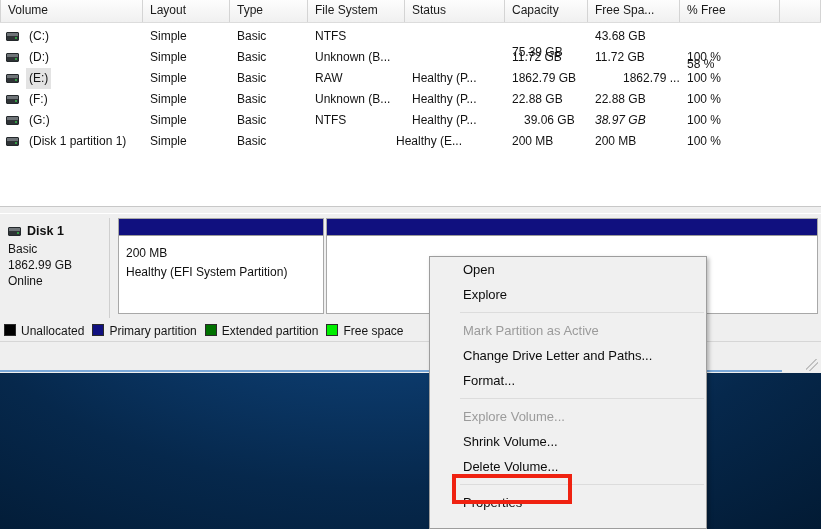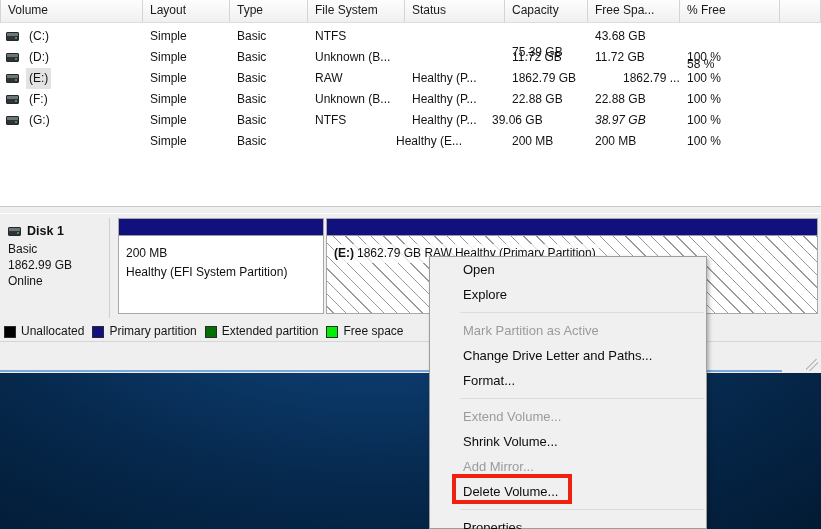--- a/index.html
+++ b/index.html
@@ -130,21 +130,21 @@
 
   
   .legend{
     position:absolute;left:0;top:321px;width:821px;height:20px;
     background:#efefef;
     display:flex;align-items:center;gap:8px;
     padding-left:4px;box-sizing:border-box;
     font-size:12px;color:#151515;
     overflow:hidden;
   }
-  .lg{display:flex;align-items:flex-end;gap:5px;white-space:nowrap;}
+  .lg{display:flex;align-items:flex-start;gap:5px;white-space:nowrap;}
   .sw{width:12px;height:12px;border:1px solid #2a2a2a;box-sizing:border-box;flex:none;}
 
   
   .window-filler{
     position:absolute;left:0;top:341px;width:821px;height:31px;
     background:#efefef;
     border-top:1px solid #d6d6d6;
   }
   .grip{
     position:absolute;right:3px;bottom:2px;width:12px;height:12px;
@@ -260,25 +260,29 @@
         </div>
         <div class="row" style="top: 110px;">
           <div class="cell vol-cell" style="left: 0px; width: 143px;">
             <span class="drive-ico"></span>
             <span class="vol-name">(G:)</span>
           </div>
           <div class="cell" style="left: 150px; width: 79px;">Simple</div>
           <div class="cell" style="left: 237px; width: 70px;">Basic</div>
           <div class="cell" style="left: 315px; width: 89px;">NTFS</div>
           <div class="cell" style="left: 412px; width: 92px;">Healthy (P...</div>
-          <div class="cell" style="left: 492px; width: 75px;">39.06 GB</div>
+          <div class="cell" style="left: 524px; width: 75px;">39.06 GB</div>
           <div class="cell" style="left: 595px; width: 84px; font-style: italic;">38.97 GB</div>
           <div class="cell" style="left: 687px; width: 92px;">100 %</div>
         </div>
         <div class="row" style="top: 131px;">
+          <div class="cell vol-cell" style="left: 0px; width: 143px;">
+            <span class="drive-ico"></span>
+            <span class="vol-name">(Disk 1 partition 1)</span>
+          </div>
           <div class="cell" style="left: 150px; width: 79px;">Simple</div>
           <div class="cell" style="left: 237px; width: 70px;">Basic</div>
           <div class="cell" style="left: 315px; width: 89px;"></div>
           <div class="cell" style="left: 396px; width: 92px;">Healthy (E...</div>
           <div class="cell" style="left: 512px; width: 75px;">200 MB</div>
           <div class="cell" style="left: 595px; width: 84px;">200 MB</div>
           <div class="cell" style="left: 687px; width: 92px;">100 %</div>
         </div>
       </div>
   </div>
@@ -298,21 +302,20 @@
     <div class="partitions" id="parts">
         <div class="part" style="left: 0px; width: 206px;">
           <div class="part-bar" style="background: rgb(16, 16, 127);"></div>
           <div class="part-body">
             <div>200 MB</div>
             <div>Healthy (EFI System Partition)</div>
           </div>
         </div>
         <div class="part raw-hatch" style="left: 208px; width: 492px;">
           <div class="part-bar" style="background: rgb(16, 16, 127);"></div>
-          <div class="part-body"><div class="pl1">(E:)</div><div>1862.79 GB RAW</div><div>Healthy (Primary Partition)</div></div>
         </div>
       </div>
   </div>
 
   <div class="legend" id="legend">
       <div class="lg">
         <span class="sw" style="background: rgb(0, 0, 0);"></span>
         <span>Unallocated</span>
       </div>
       <div class="lg">
@@ -336,20 +339,19 @@
 </div>
 
 <div class="ctx" id="ctx">
     <div class="ctx-item">Open</div>
     <div class="ctx-item">Explore</div>
     <div class="ctx-sep"></div>
     <div class="ctx-item disabled">Mark Partition as Active</div>
     <div class="ctx-item">Change Drive Letter and Paths...</div>
     <div class="ctx-item">Format...</div>
     <div class="ctx-sep"></div>
-    <div class="ctx-item disabled">Extend Volume...</div>
+    <div class="ctx-item disabled">Explore Volume...</div>
     <div class="ctx-item">Shrink Volume...</div>
-    <div class="ctx-item disabled">Add Mirror...</div>
     <div class="ctx-item">Delete Volume...</div>
     <div class="ctx-sep"></div>
     <div class="ctx-item">Properties</div>
   </div>
 <div class="hl-box" style="border-color: rgb(239, 34, 17);"></div>
 
 </body></html>

